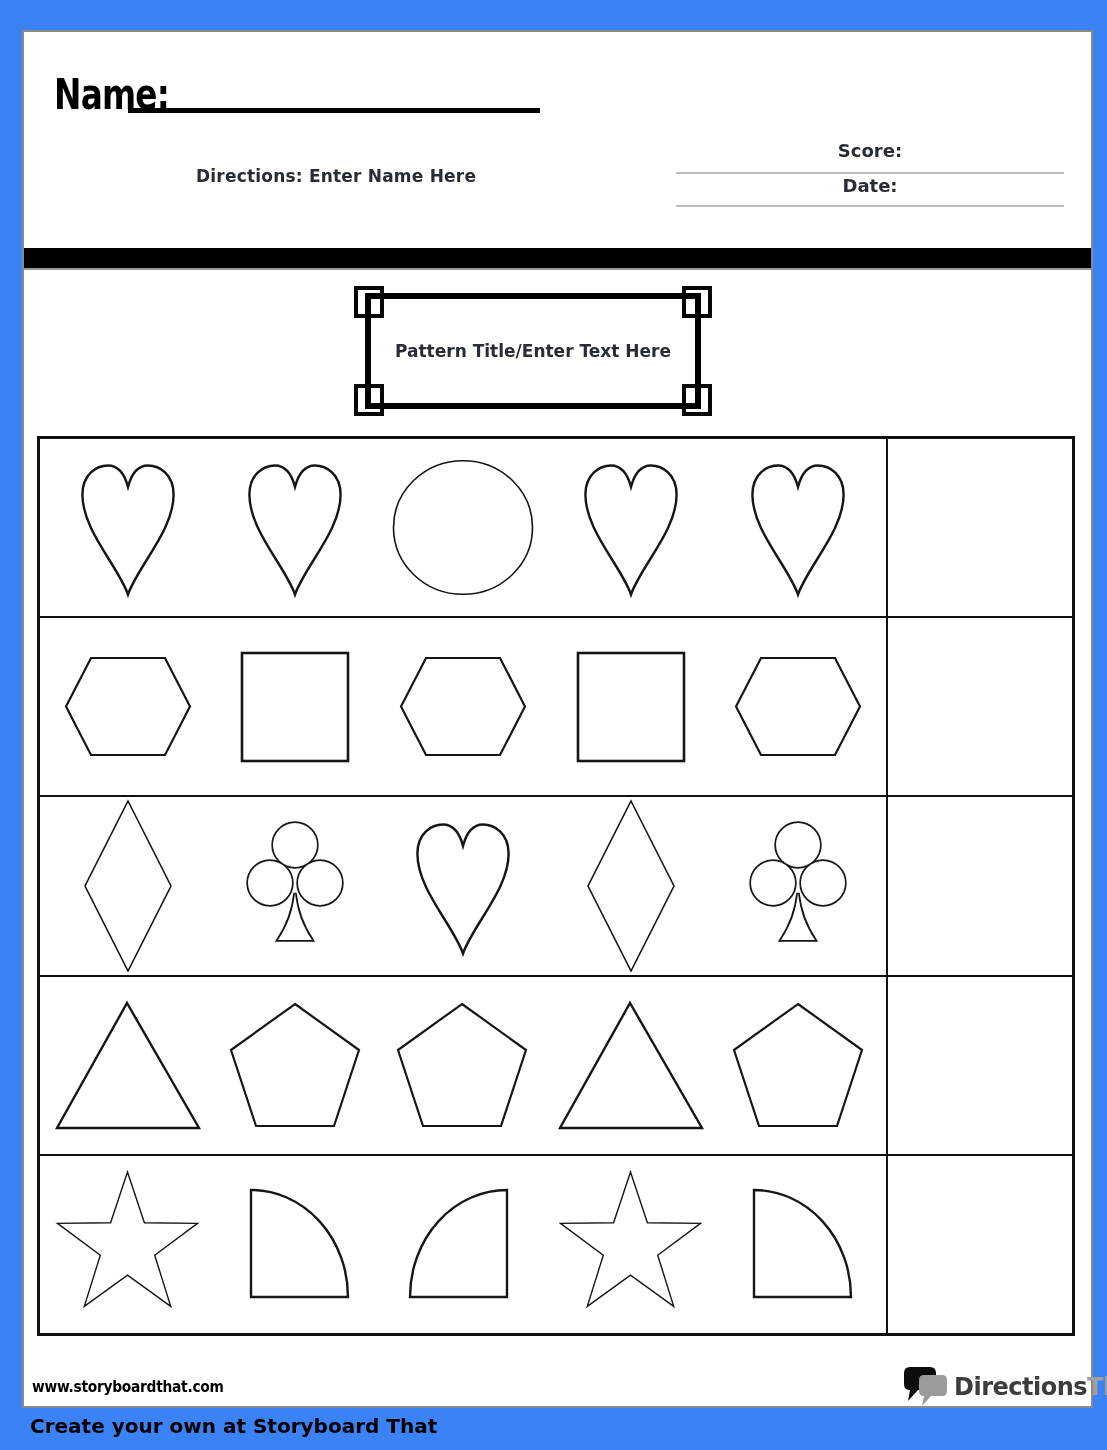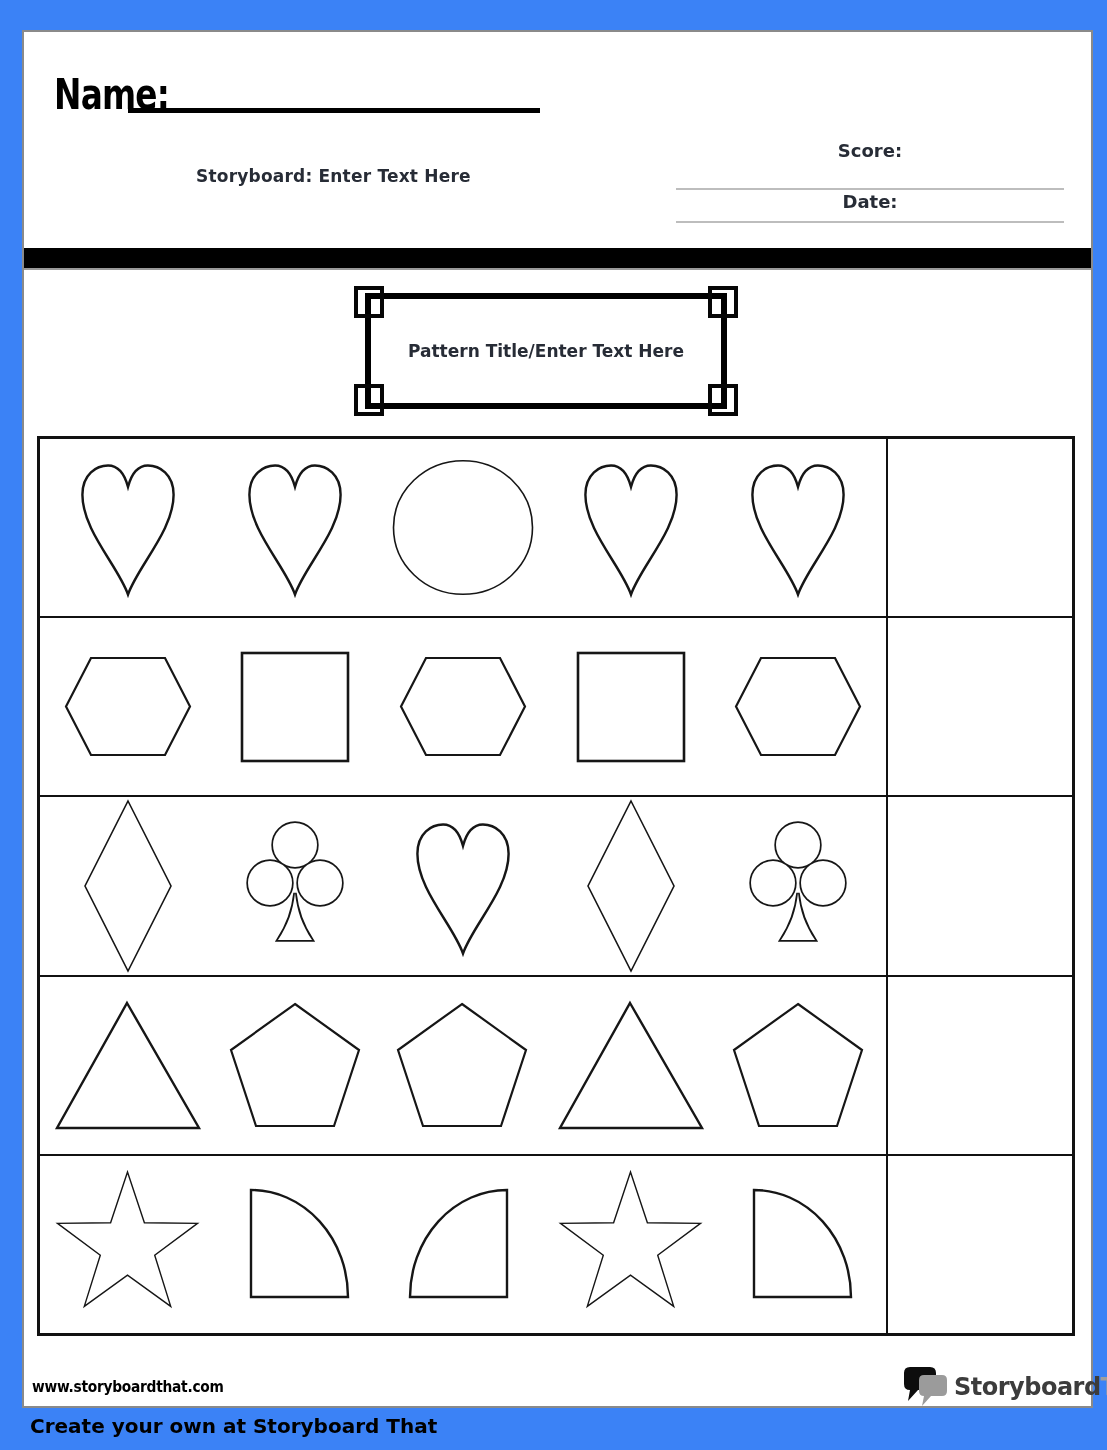--- a/index.html
+++ b/index.html
@@ -10,28 +10,28 @@
 
   
   .name-label{position:absolute;left:30px;top:38px;font-size:42px;font-weight:800;color:#000;
               letter-spacing:-1px;transform:scaleX(.78);transform-origin:left top;white-space:nowrap;}
   .name-line{position:absolute;left:104px;top:76px;width:412px;height:5px;background:#000;}
   .directions{position:absolute;left:172px;top:134px;font-size:17px;font-weight:700;color:#272c36;
               letter-spacing:.2px;white-space:nowrap;}
   .score-block{position:absolute;left:652px;top:108px;width:388px;}
   .sd-label{display:block;text-align:center;font-size:18px;font-weight:700;color:#272c36;}
   .sd-line{display:block;width:100%;height:2px;background:#bdbdbd;border:0;margin:0;}
-  .score-label{margin-bottom:27px;}
+  .score-label{margin-bottom:11px;}
   .date-label{margin-top:1px;margin-bottom:9px;}
 
   .black-bar{position:absolute;left:0;top:216px;width:100%;height:20px;background:#000;
              border-bottom:2px solid #9a9a9a;box-sizing:content-box;}
 
   
-  .title-box{position:absolute;left:341px;top:261px;width:362px;height:116px;
+  .title-box{position:absolute;left:341px;top:261px;width:336px;height:116px;
              border:6px solid #000;box-sizing:border-box;text-align:right;}
   .title-text{position:absolute;left:0;top:0;width:100%;height:100%;display:flex;
               align-items:center;justify-content:center;font-size:17px;font-weight:700;color:#272c36;}
   .corner{position:absolute;width:22px;height:24px;border:4px solid #060606;background:transparent;}
   .c-tl{left:-17px;top:-13px;} .c-tr{right:-17px;top:-13px;}
   .c-bl{left:-17px;bottom:-13px;} .c-br{right:-17px;bottom:-13px;}
 
   
   .pattern-grid{position:absolute;left:13px;top:404px;width:1038px;height:900px;
                 border:3px solid #111;box-sizing:border-box;display:flex;flex-direction:column;}
@@ -54,21 +54,21 @@
 </style>
 </head>
 <body>
 
 <div class="canvas">
   <div class="page">
 
     <div class="name-label">Name:</div>
     <div class="name-line"></div>
 
-    <div class="directions">Storyboard: Enter Text Here</div>
+    <div class="directions">Directions: Enter Name Here</div>
 
     <div class="score-block">
       <span class="sd-label score-label">Score:</span>
       <span class="sd-line"></span>
       <span class="sd-label date-label">Date:</span>
       <span class="sd-line"></span>
     </div>
 
     <div class="black-bar"></div>
 
@@ -257,18 +257,18 @@
 
     <div class="site-url">www.storyboardthat.com</div>
 
     <div class="logo">
       <span>
         <svg width="46" height="42" viewBox="0 0 46 42">
           <path fill="#0d0d0d" d="M8,3 h20 q6,0 6,6 v11 q0,6 -6,6 h-12 l-10,11 l2,-11 q-6,0 -6,-6 v-11 q0,-6 6,-6 z"></path>
           <path fill="#9b9b9b" d="M20,11 h20 q5,0 5,5 v11 q0,5 -5,5 h-11 l-9,10 l2,-10 q-5,0 -5,-5 v-11 q0,-5 5,-5 z"></path>
         </svg>
       </span>
-      <span class="logo-text"><span class="logo-primary">Storyboard</span><span class="logo-secondary">That</span></span>
+      <span class="logo-text"><span class="logo-primary">Directions</span><span class="logo-secondary">That</span></span>
     </div>
   </div>
 
   <div class="bottom-bar-text">Create your own at Storyboard That</div>
 </div>
 
 </body></html>

